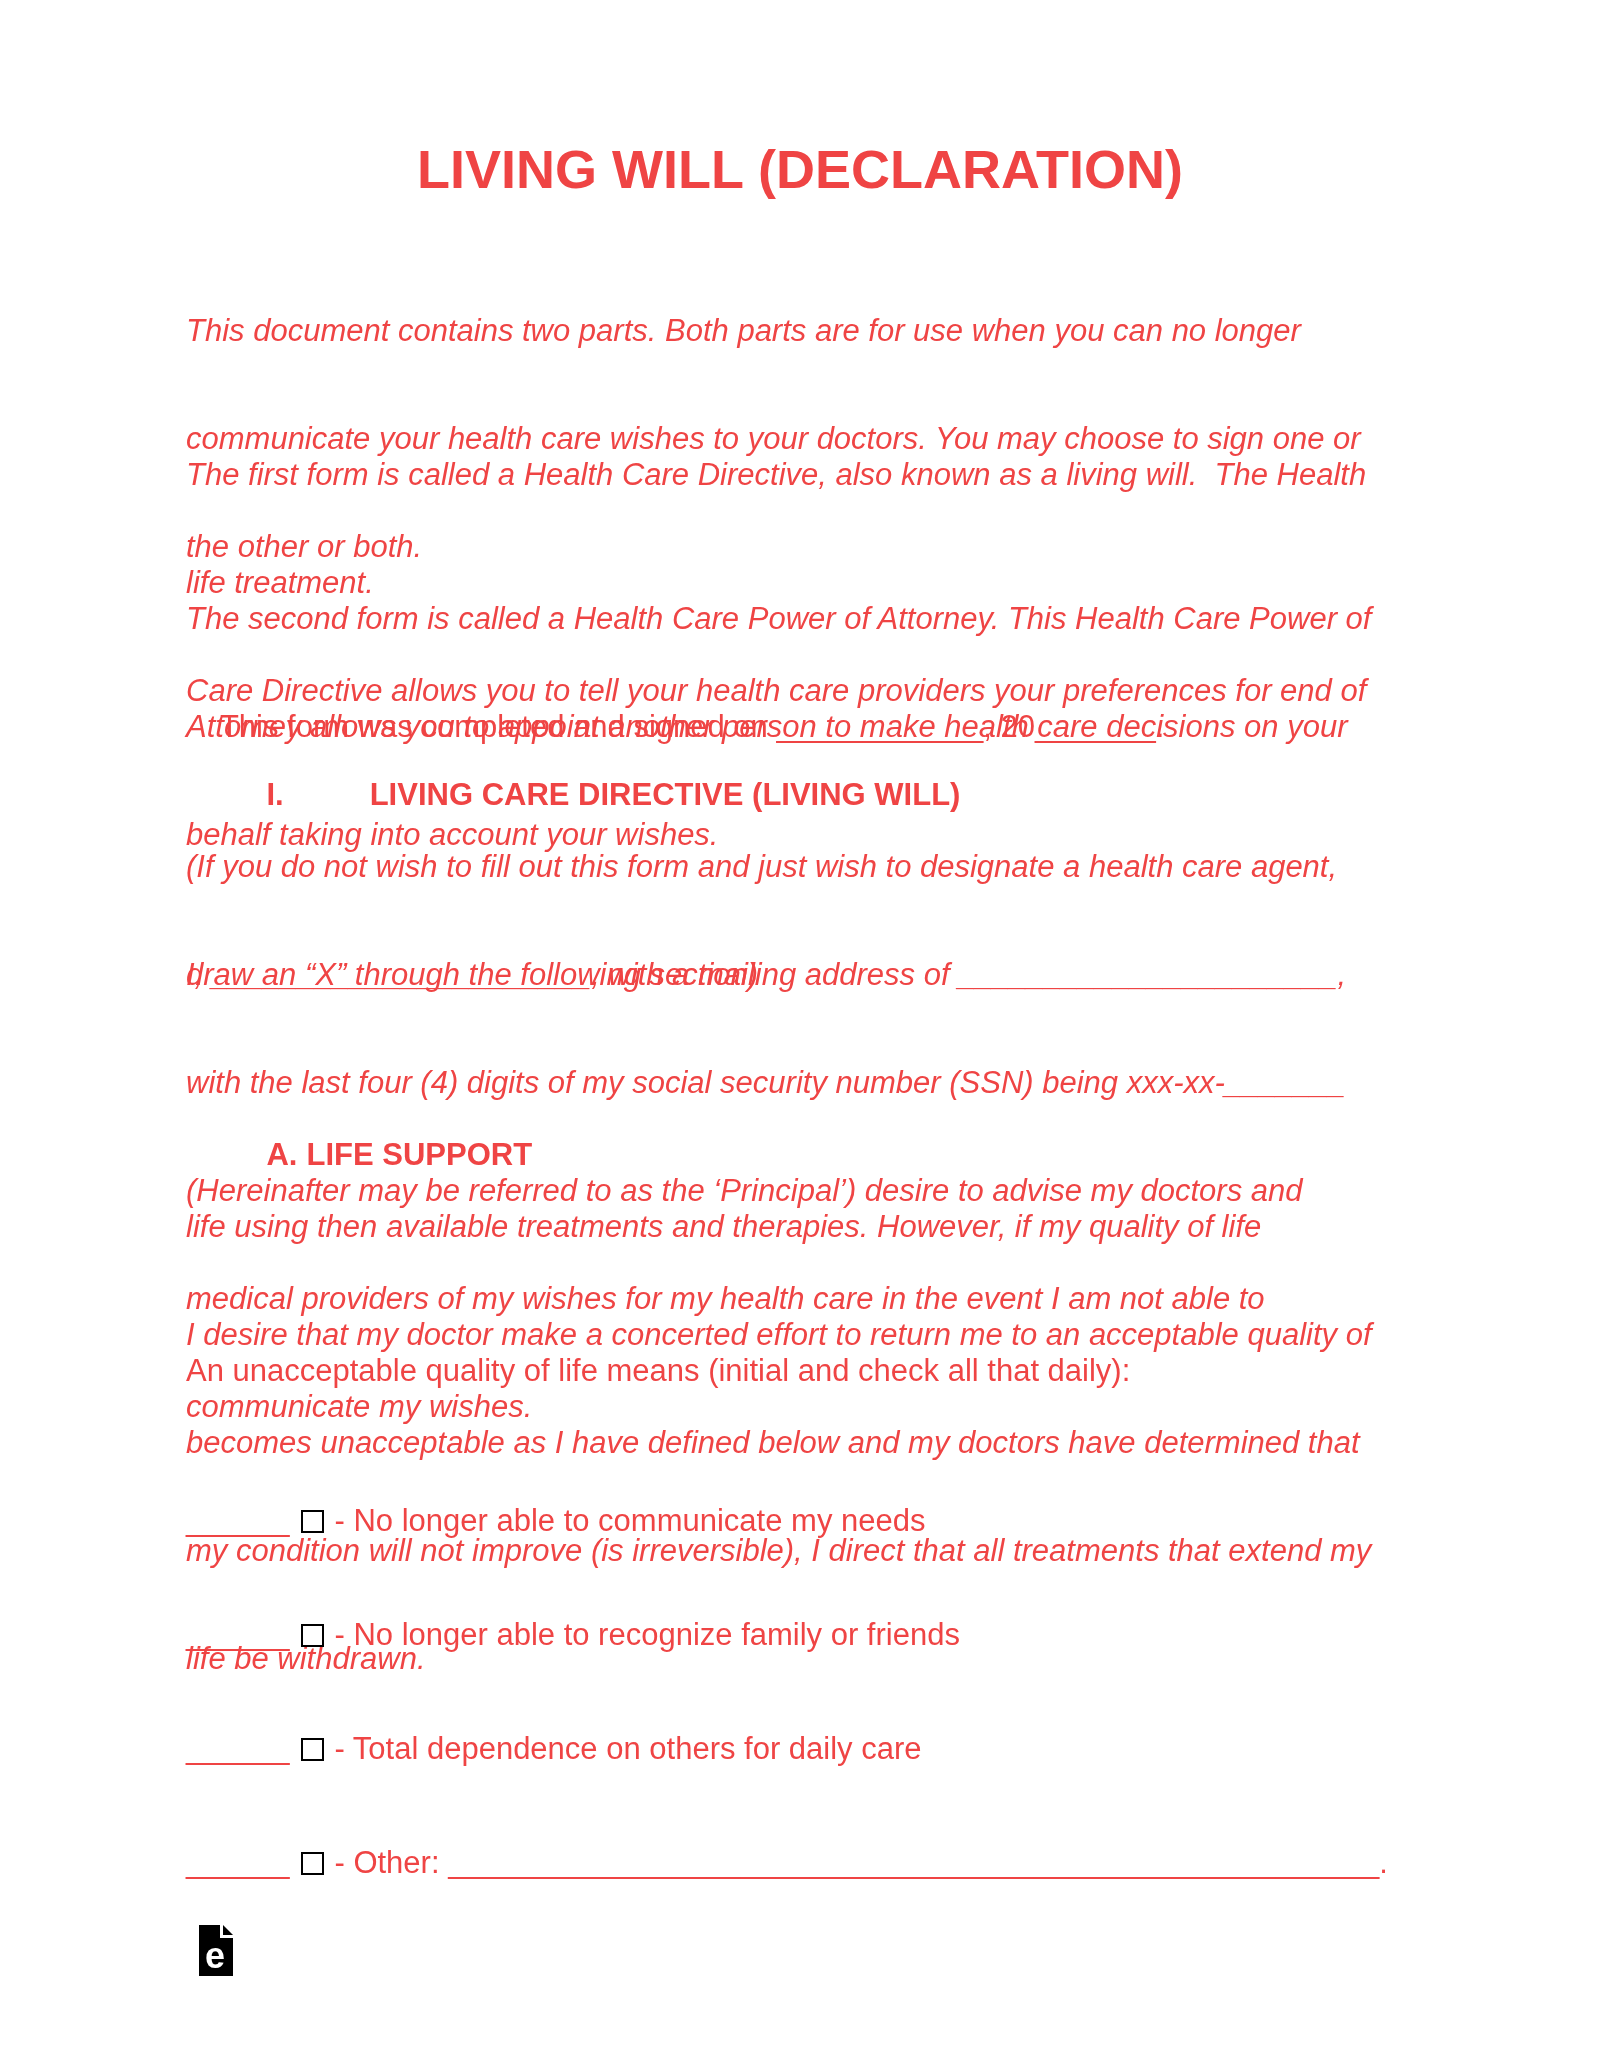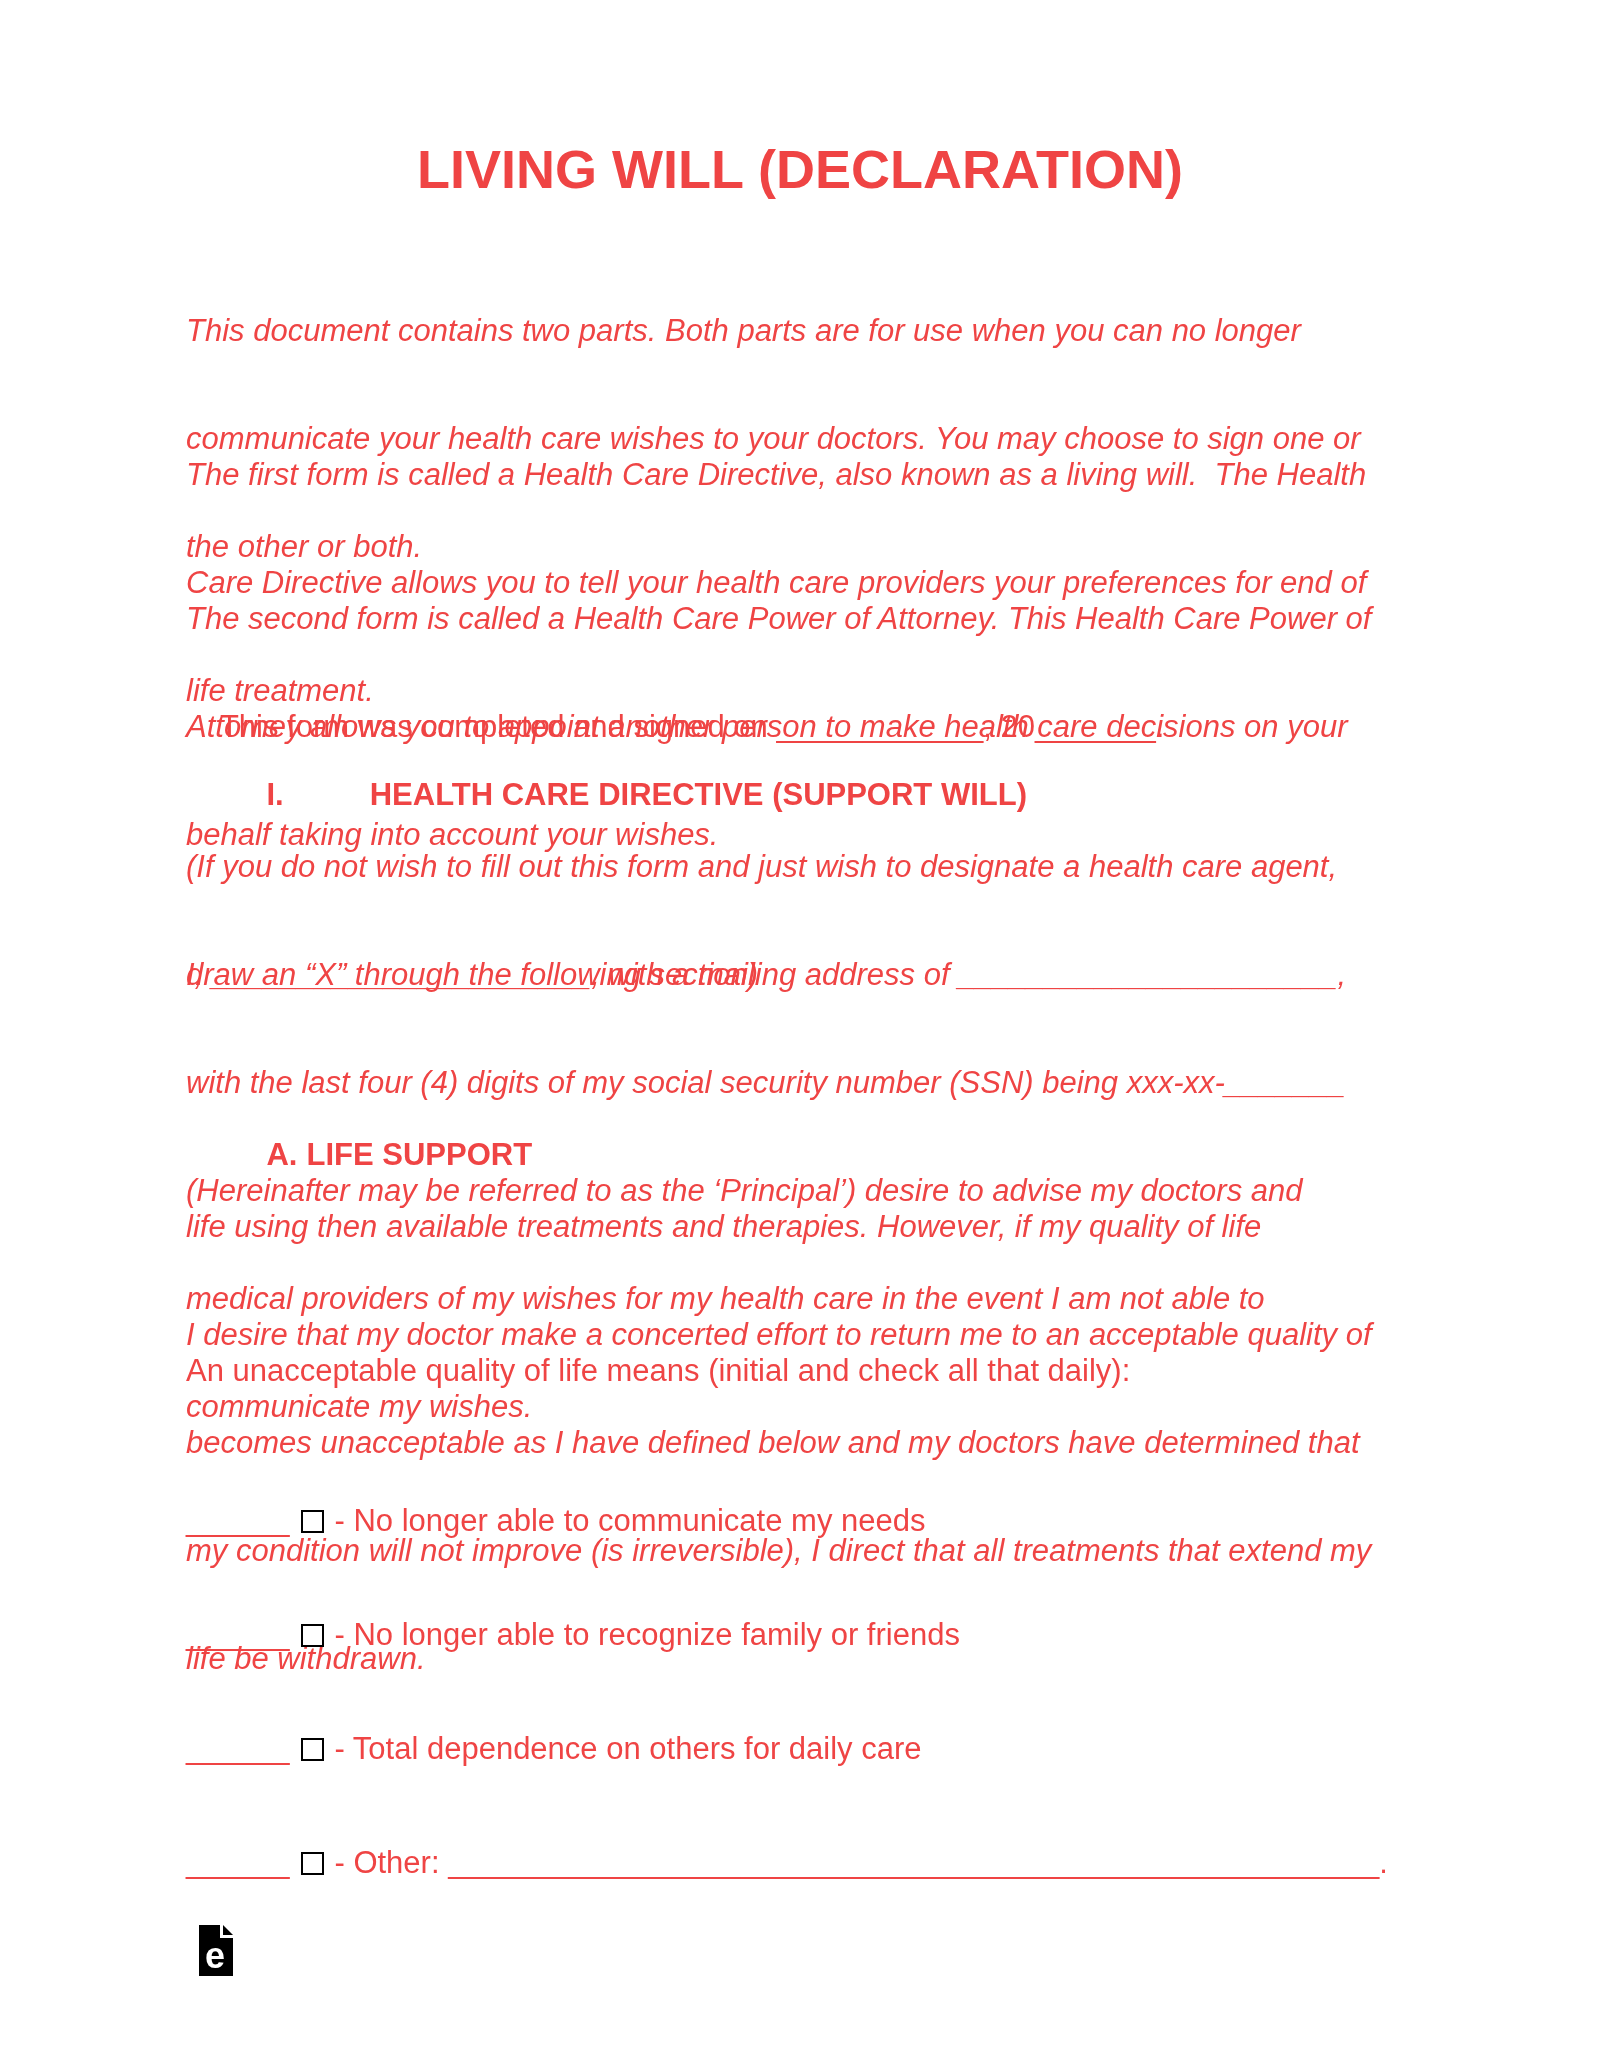--- a/index.html
+++ b/index.html
@@ -44,36 +44,36 @@
   <div class="title">LIVING WILL (DECLARATION)</div>
 
   <div class="block" style="top:241px;">
     <div class="line">This document contains two parts. Both parts are for use when you can no longer</div>
     <div class="line">communicate your health care wishes to your doctors. You may choose to sign one or</div>
     <div class="line">the other or both.</div>
   </div>
 
   <div class="block" style="top:385px;">
     <div class="line">The first form is called a Health Care Directive, also known as a living will.  The Health</div>
+    <div class="line">life treatment.</div>
     <div class="line">Care Directive allows you to tell your health care providers your preferences for end of</div>
-    <div class="line">life treatment.</div>
   </div>
 
   <div class="block" style="top:529px;">
     <div class="line">The second form is called a Health Care Power of Attorney. This Health Care Power of</div>
     <div class="line">Attorney allows you to appoint another person to make health care decisions on your</div>
     <div class="line">behalf taking into account your wishes.</div>
   </div>
 
   <div class="block" style="top:673px;">
     <span>This form was completed and signed on </span><span>____________</span><span>, 20</span><span>_______</span><span>.</span>
   </div>
 
   <div class="block" style="top:741px;">
-    <span class="h-num">I.</span><span class="h1-text">HEALTH CARE DIRECTIVE (SUPPORT WILL)</span>
+    <span class="h-num">I.</span><span class="h1-text">LIVING CARE DIRECTIVE (LIVING WILL)</span>
   </div>
 
   <div class="block" style="top:777px;">
     <div class="line">(If you do not wish to fill out this form and just wish to designate a health care agent,</div>
     <div class="line">draw an “X” through the following section)</div>
   </div>
 
   <div class="block" style="top:885px;">
     <div class="line"><span>I, </span><span>______________________</span><span>, with a mailing address of </span><span>______________________</span><span>,</span></div>
     <div class="line"><span>with the last four (4) digits of my social security number (SSN) being xxx-xx-</span><span>_______</span></div>

